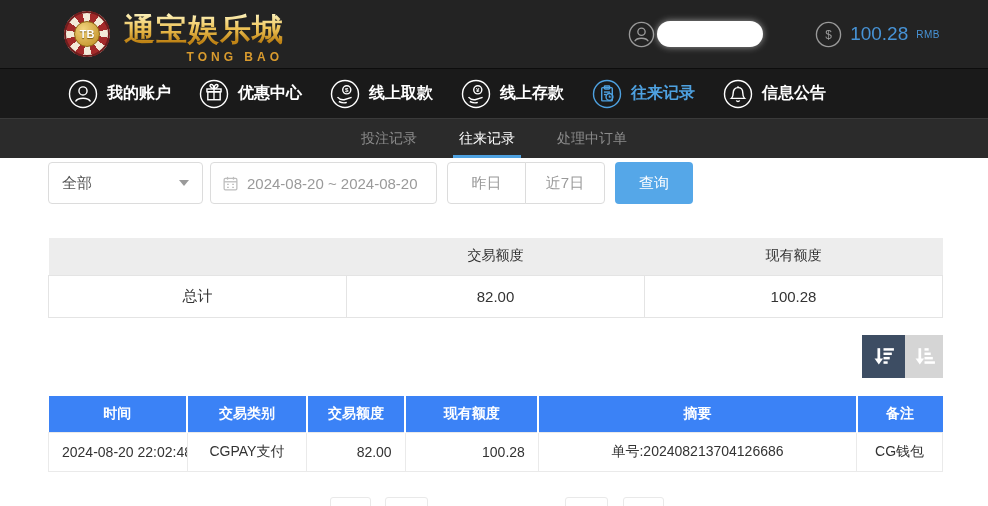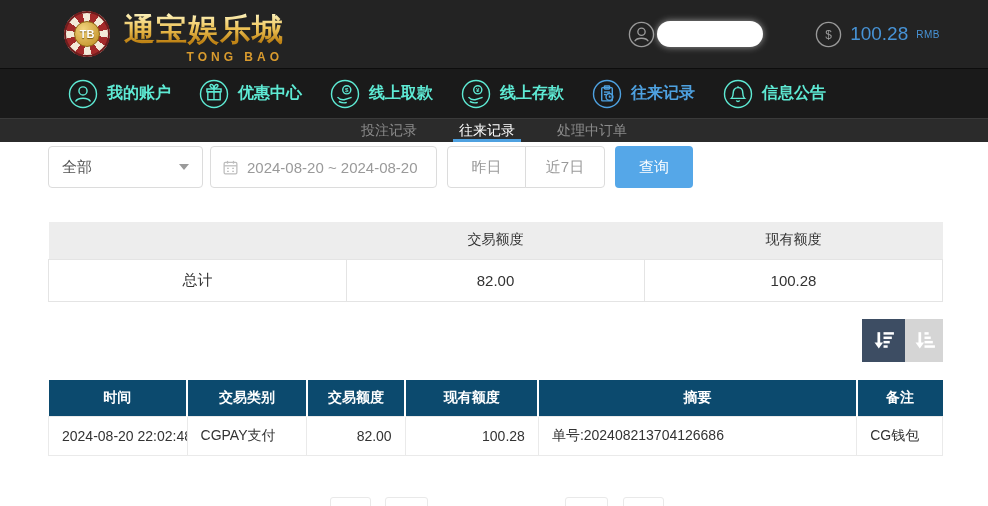--- a/index.html
+++ b/index.html
@@ -27,26 +27,26 @@
   .user-box{ display:flex; align-items:center; cursor:pointer; }
   .user-pill{ width:106px; height:26px; background:#fff; border-radius:13px; margin-left:2px;
               box-shadow:0 0 7px rgba(255,255,255,.55); }
   .balance-box{ display:flex; align-items:center; gap:8px; cursor:pointer; }
   .amount{ font-size:19px; color:#4793d6; }
   .currency{ font-size:10px; color:#4793d6; letter-spacing:.5px; }
 
   
   .mainnav{ height:50px; background:#1a1a1a; border-top:1px solid #0d0d0d;
             display:flex; align-items:center; padding-left:68px; gap:28px; }
-  .nav-item{ display:flex; align-items:center; gap:9px; color:#5eead4; font-size:16px; font-weight:600; cursor:pointer; white-space:nowrap; }
+  .nav-item{ display:flex; align-items:center; gap:9px; color:#ffffff; font-size:16px; font-weight:600; cursor:pointer; white-space:nowrap; }
   .nav-item.active{ color:#4ea1e0; }
   .nav-item svg{ display:block; }
 
   
-  .subnav{ height:24px; background:#2b2b2b; border-top:1px solid #3a3a3a;
+  .subnav{ height:40px; background:#2b2b2b; border-top:1px solid #3a3a3a;
            display:flex; align-items:stretch; justify-content:center; gap:30px; }
   .subtab{ display:flex; align-items:center; padding:0 6px; font-size:14px; color:#8c8c8c; cursor:pointer; position:relative; }
   .subtab.active{ color:#fff; }
   .subtab.active::after{ content:""; position:absolute; left:0; right:0; bottom:0; height:3px; background:#4ea1e0; }
 
   
   .content{ padding:11px 45px 0 48px; }
 
   .filter-row{ display:flex; align-items:center; height:28px; }
   .select-box{ width:155px; height:42px; border:1px solid #dcdcdc; border-radius:4px; background:#fff;
@@ -68,26 +68,26 @@
   .summary-table{ margin-top:41px; }
   .summary-table th{ height:37px; background:#ededed; font-size:14px; font-weight:normal; color:#333; text-align:center; }
   .summary-table td{ height:42px; border:1px solid #e4e4e4; font-size:15px; color:#333; text-align:center; }
 
   .sort-row{ margin-top:17px; display:flex; justify-content:flex-end; }
   .sort-btn{ height:43px; border:none; display:flex; align-items:center; justify-content:center; cursor:pointer; }
   .sort-btn.desc{ width:43px; background:#3d4d63; }
   .sort-btn.asc{ width:38px; background:#d5d5d5; }
 
   .records-table{ margin-top:18px; }
-  .records-table th{ height:37px; background:#0c4a6e; color:#fff; font-size:14px; font-weight:bold; text-align:center; border-right:2px solid #fff; }
+  .records-table th{ height:37px; background:#3b82f6; color:#fff; font-size:14px; font-weight:bold; text-align:center; border-right:2px solid #fff; }
   .records-table th:last-child{ border-right:none; }
   .records-table td{ height:39px; border:1px solid #eaeaea; font-size:14px; color:#333; padding:0 13px; white-space:nowrap; overflow:hidden; }
   .td-center{ text-align:center; }
   .td-right{ text-align:right; }
-  .td-left{ text-align:left; }
+  .td-left{ text-align:center; }
 
   .pager-stub{ position:absolute; top:497px; height:14px; background:#fff; border:1px solid #e9e9e9; border-radius:3px; }
 </style>
 </head>
 <body>
 
 <div class="page">
 
   <header class="topbar">
     <div class="logo">

